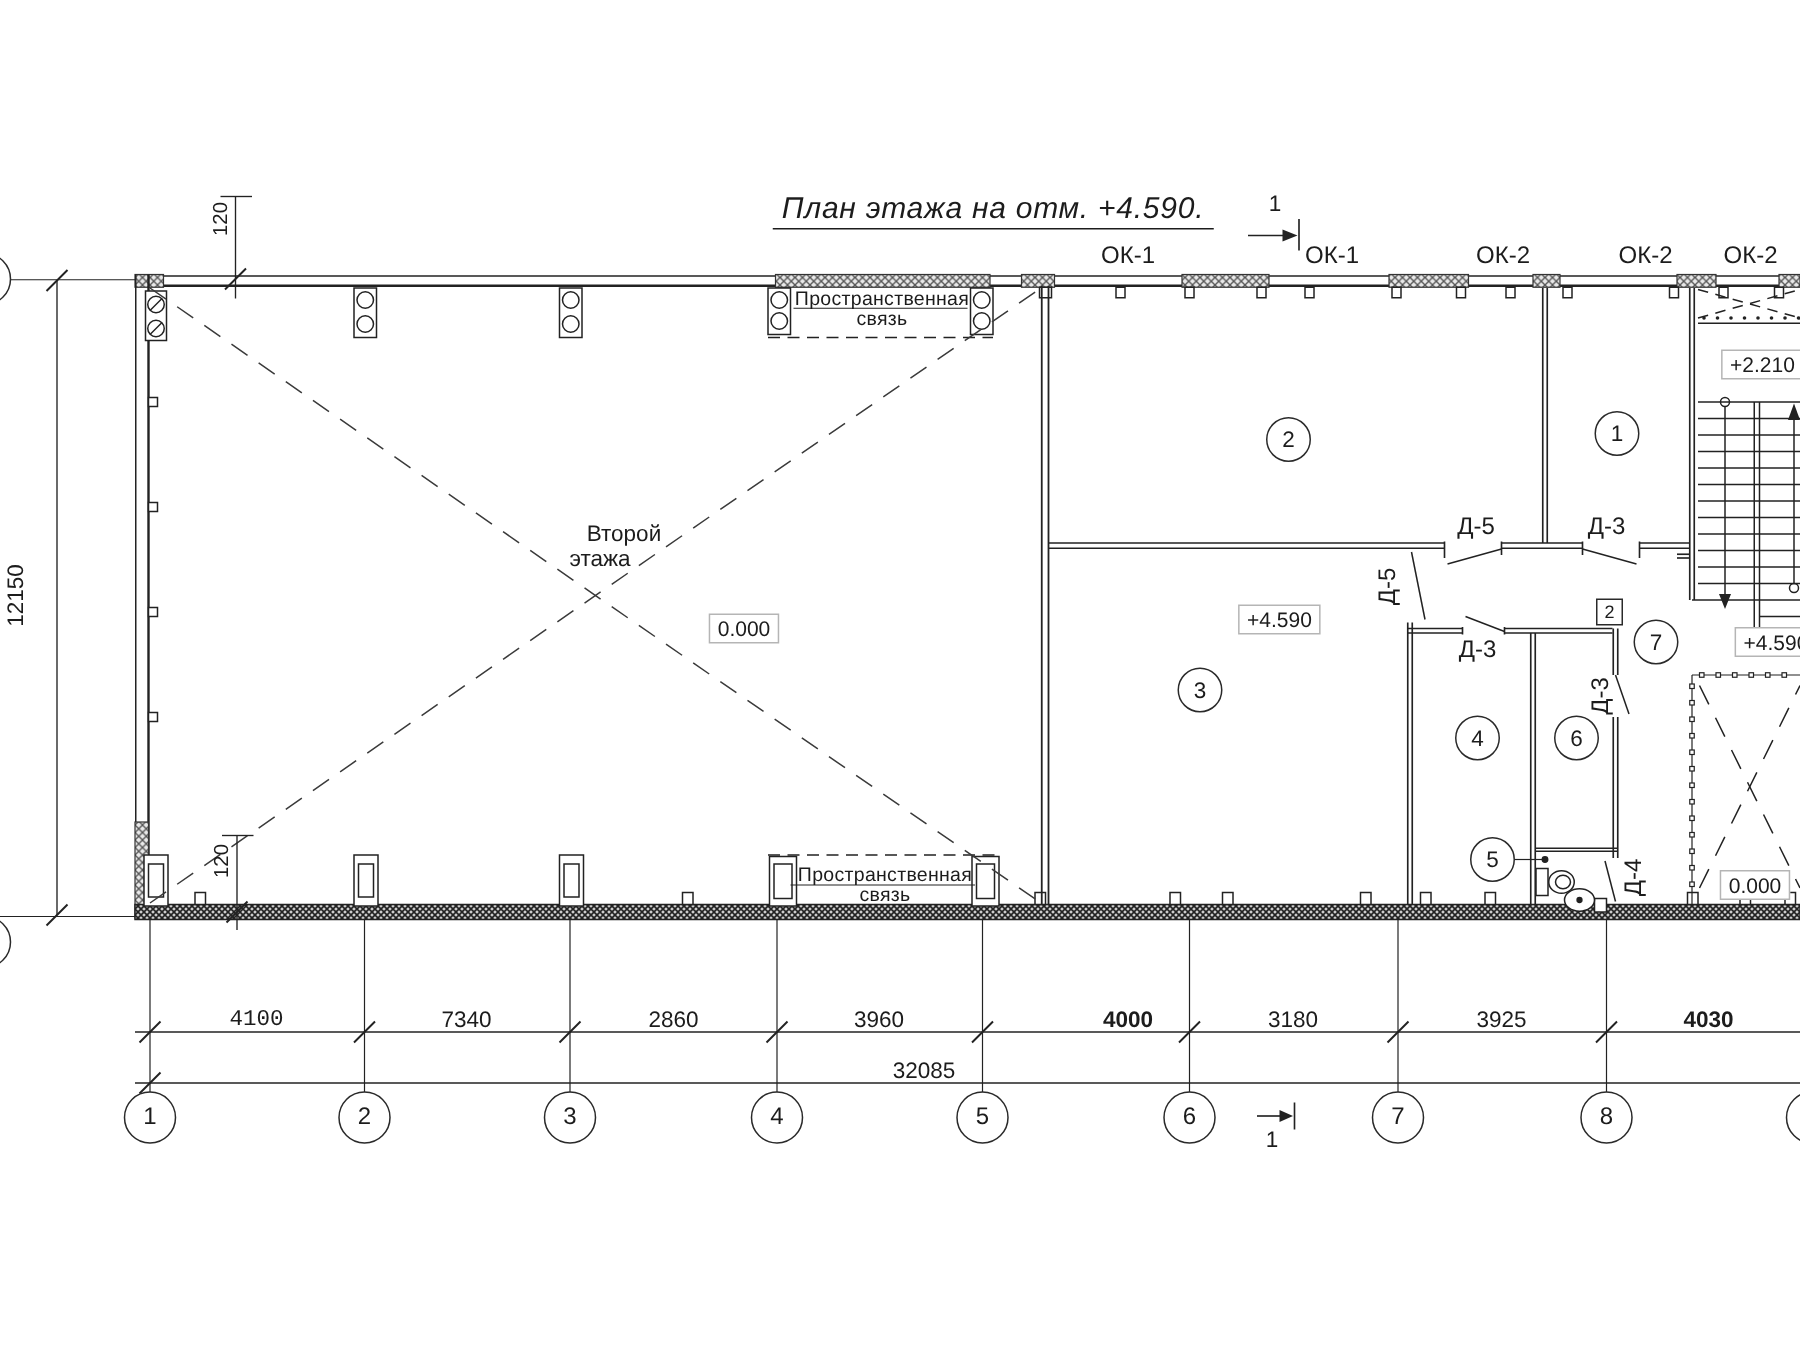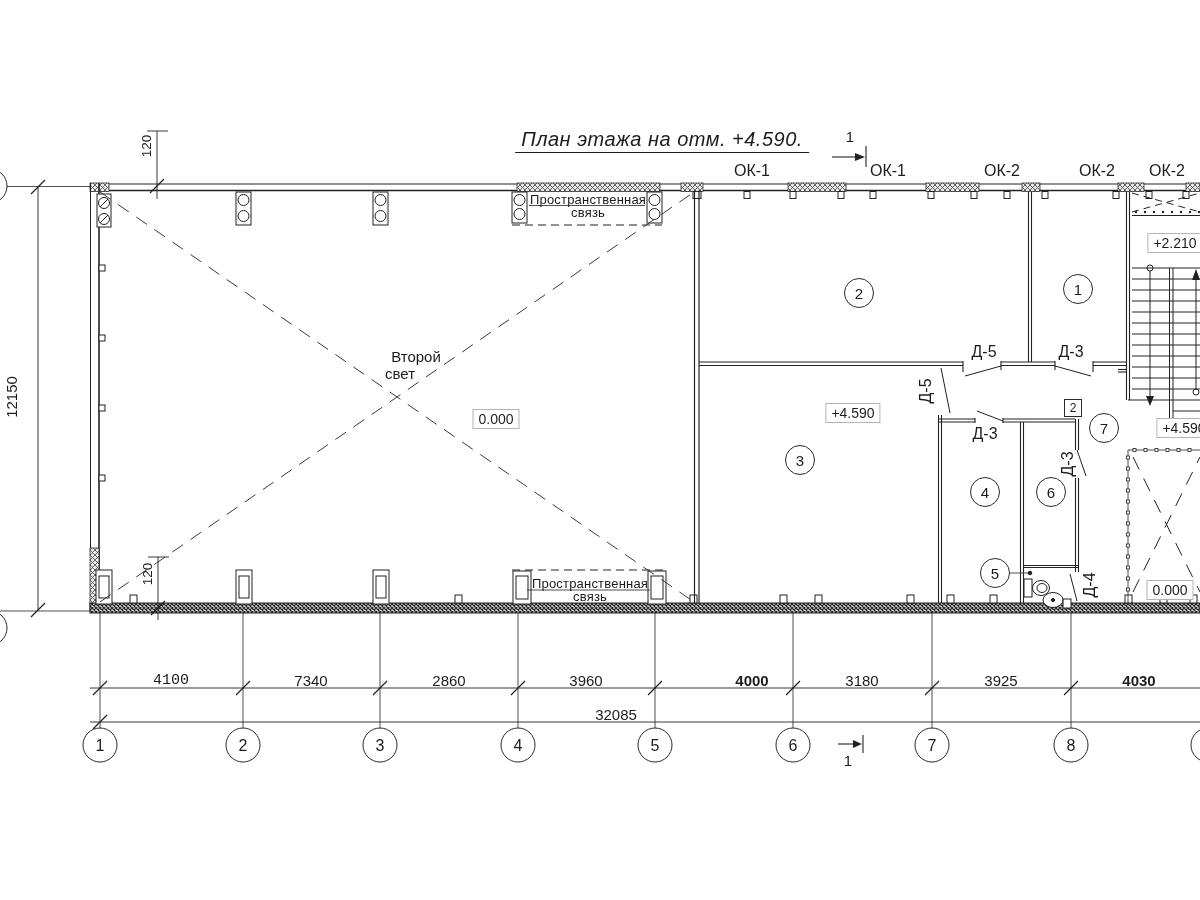--- a/index.html
+++ b/index.html
@@ -349,21 +349,21 @@
 <div class="lbl" style="left:850px;top:136px;font-size:15px;">1</div>
 <div class="lbl" style="left:848px;top:760px;font-size:15px;">1</div>
 
 <div class="lbl winlbl" style="left:752px;top:171px;">ОК-1</div>
 <div class="lbl winlbl" style="left:888px;top:171px;">ОК-1</div>
 <div class="lbl winlbl" style="left:1002px;top:171px;">ОК-2</div>
 <div class="lbl winlbl" style="left:1097px;top:171px;">ОК-2</div>
 <div class="lbl winlbl" style="left:1167px;top:171px;">ОК-2</div>
 
 <div class="lbl halllbl" style="left:400px;top:356px;margin-left:16px;">Второй</div>
-<div class="lbl halllbl" style="left:400px;top:373px;">свет</div>
+<div class="lbl halllbl" style="left:400px;top:373px;">этажа</div>
 <div class="lbl boxed" style="left:496px;top:419px;">0.000</div>
 
 <div class="lbl brace" style="left:588px;top:199px;">Пространственная</div>
 <div class="lbl brace" style="left:588px;top:212px;">связь</div>
 <div class="lbl brace" style="left:590px;top:583px;">Пространственная</div>
 <div class="lbl brace" style="left:590px;top:596px;">связь</div>
 
 <div class="roomcirc" style="left:1078px;top:289px;">1</div>
 <div class="roomcirc" style="left:859px;top:293px;">2</div>
 <div class="roomcirc" style="left:800px;top:460px;">3</div>

